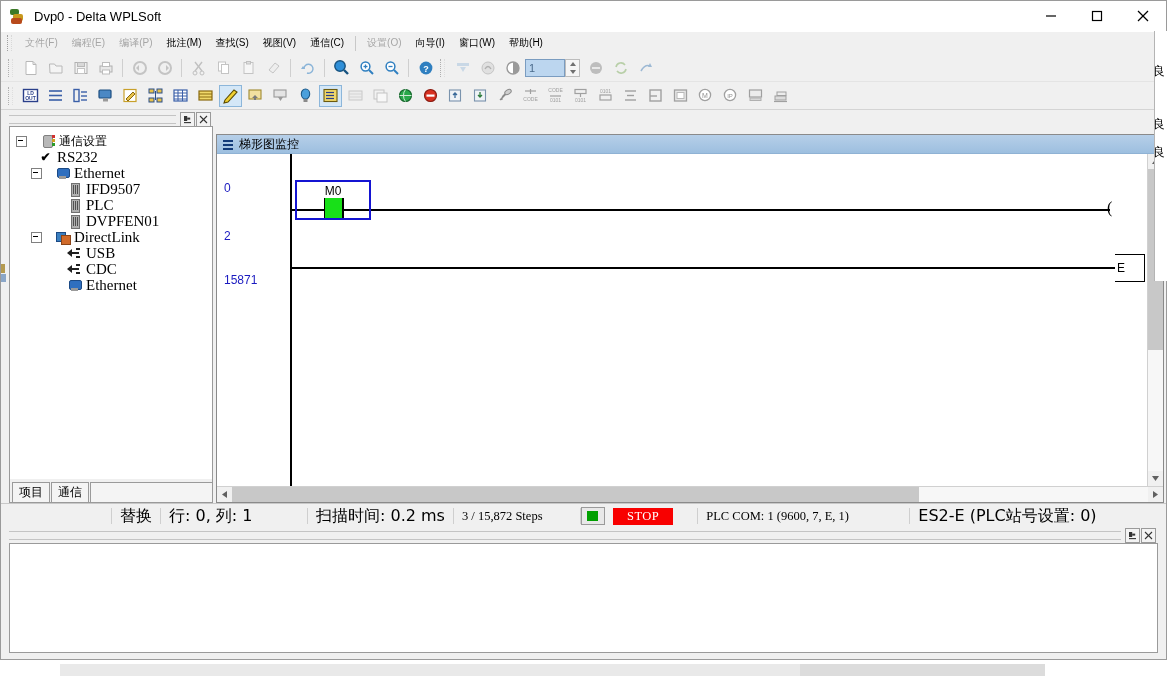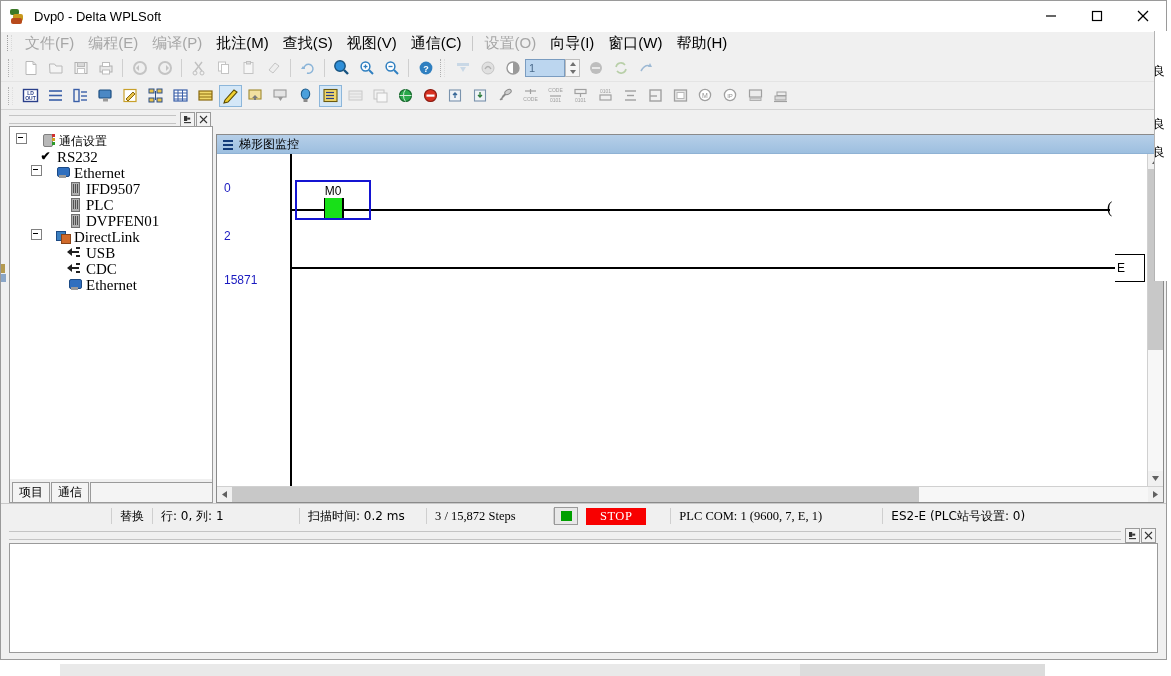--- a/index.html
+++ b/index.html
@@ -73,21 +73,21 @@
     padding-left: 6px;
   }
   .menubar .grip {
     width: 3px; height: 16px;
     border-left: 1px dotted #a0a0a0;
     border-right: 1px dotted #d8d8d8;
     margin-right: 6px;
   }
   .menuitem {
     padding: 2px 7px;
-    font-size: 15px;
+    font-size: 10px;
     font-family: "Liberation Sans", sans-serif;
     white-space: nowrap;
     color: #000;
   }
   .menuitem.disabled { color: #a6a6a6; }
   .menu-sep {
     width: 1px; height: 15px;
     background: #c8c8c8;
     margin: 0 4px;
   }
@@ -198,21 +198,21 @@
     background: #ffffff;
     border: 1px solid #9a9a9a;
     border-bottom: none;
     box-sizing: border-box;
     overflow: hidden;
     padding: 6px 0 0 4px;
     min-height: 0;
   }
   .tree-row {
     display: flex;
-    align-items: flex-start;
+    align-items: center;
     height: 16px;
     font-size: 11.5px;
     white-space: nowrap;
     position: relative;
   }
   .tree-row .lbl-cn {
     font-family: "DejaVu Sans", sans-serif;
     font-size: 12px;
   }
   .tree-row .lbl-mono {
@@ -469,21 +469,21 @@
   .sb-cell {
     height: 16px;
     display: flex;
     align-items: center;
     padding: 0 8px;
     border-right: 1px solid #cfcfcf;
     white-space: nowrap;
     font-family: "Liberation Serif", serif;
     font-size: 12.5px;
   }
-  .sb-cell.cn { font-family: "DejaVu Sans", sans-serif; font-size: 12px; }
+  .sb-cell.cn { font-family: "DejaVu Sans", sans-serif; font-size: 16px; }
   .sb-cell.noborder { border-right: none; }
   .sb-spacer { width: 110px; flex: none; }
   .green-box {
     width: 22px; height: 16px;
     border: 1px solid #9a9a9a;
     background: #e8e8e8;
     display: flex; align-items: center; justify-content: center;
     flex: none;
   }
   .green-box i { width: 11px; height: 10px; background: #00a000; display:block; }

